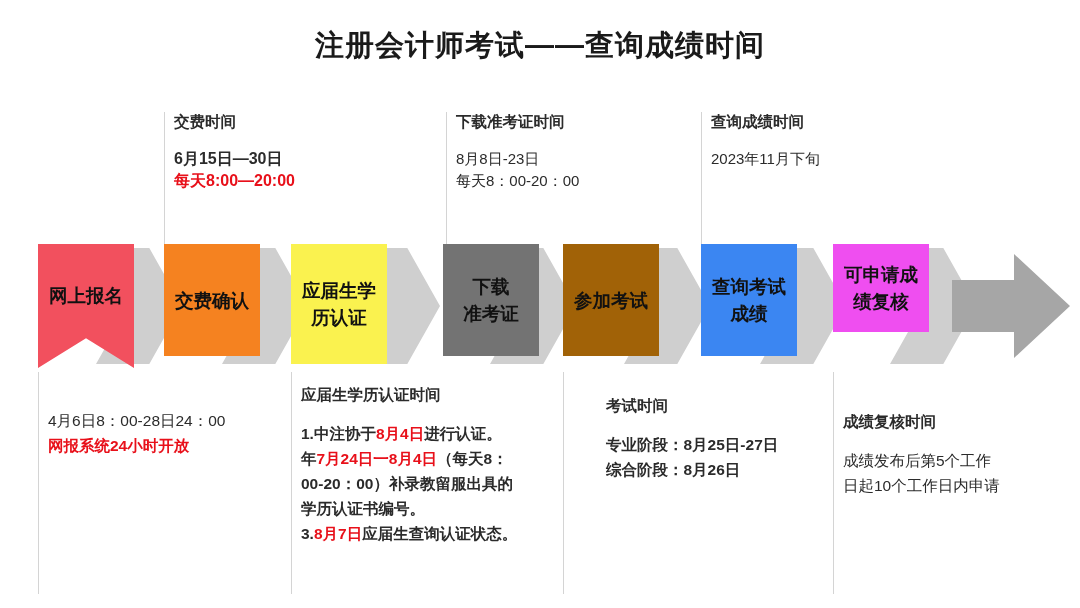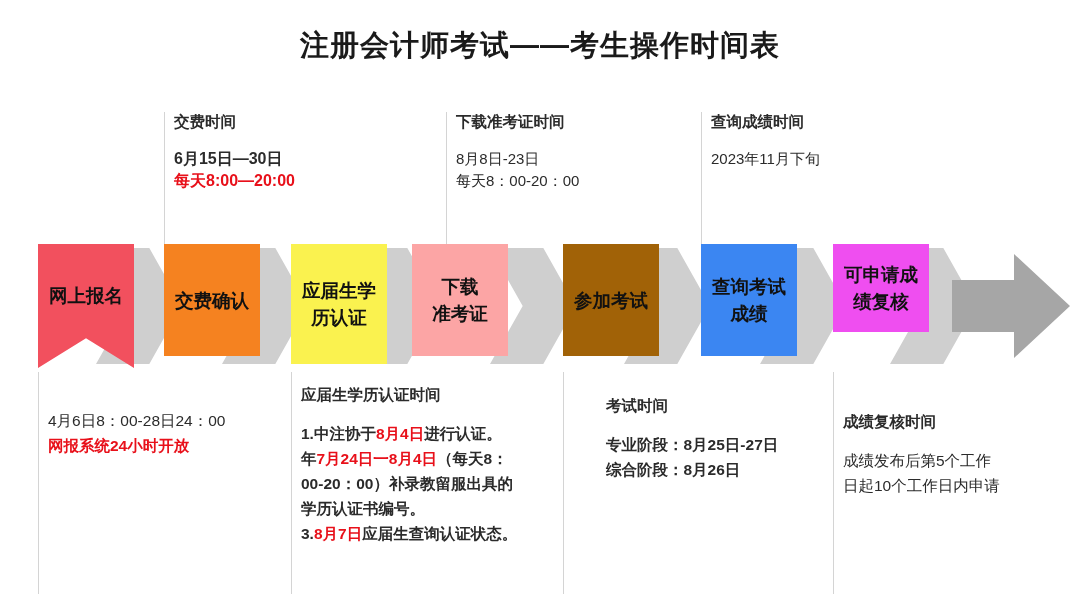--- a/index.html
+++ b/index.html
@@ -62,21 +62,21 @@
   .botblock .ln.b { font-weight: bold; }
   .botblock .wr { font-size: 15.5px; color: #2b2b2b; line-height: 25px; font-weight: bold; }
   .botblock .red { color: #e8101a; }
   .botblock .ln.redb { color: #e8101a; font-weight: bold; }
 </style>
 </head>
 <body>
 
 <div id="stage">
 
-  <div class="title">注册会计师考试——考生操作时间表</div>
+  <div class="title">注册会计师考试——查询成绩时间</div>
 
   <div class="vrule" style="left:38px; top:372px; height:222px;"></div>
   <div class="vrule" style="left:164px; top:112px; height:140px;"></div>
   <div class="vrule" style="left:291px; top:372px; height:222px;"></div>
   <div class="vrule" style="left:446px; top:112px; height:140px;"></div>
   <div class="vrule" style="left:563px; top:372px; height:222px;"></div>
   <div class="vrule" style="left:701px; top:112px; height:140px;"></div>
   <div class="vrule" style="left:833px; top:372px; height:222px;"></div>
 
   <div class="topblock" style="left:174px; top:112px;">
@@ -128,21 +128,21 @@
     <span>交费确认</span>
   </div>
 
   <div class="stepbox" style="left:291px; width:96px; height:120px; background:#faf24f;">
     <span>
       <span>应届生学</span><br>
       <span>历认证</span>
     </span>
   </div>
 
-  <div class="stepbox" style="left:412px; width:96px; height:112px; background:#fca5a5;">
+  <div class="stepbox" style="left:443px; width:96px; height:112px; background:#737373;">
     <span>
       <span>下载</span><br>
       <span>准考证</span>
     </span>
   </div>
 
   <div class="stepbox" style="left:563px; width:96px; height:112px; background:#a16207;">
     <span>参加考试</span>
   </div>
 

